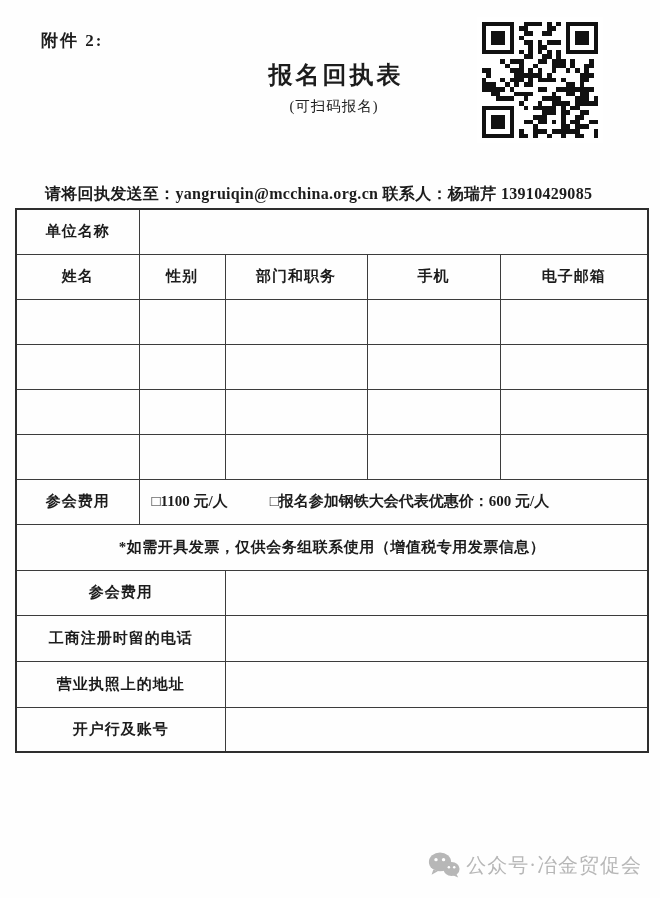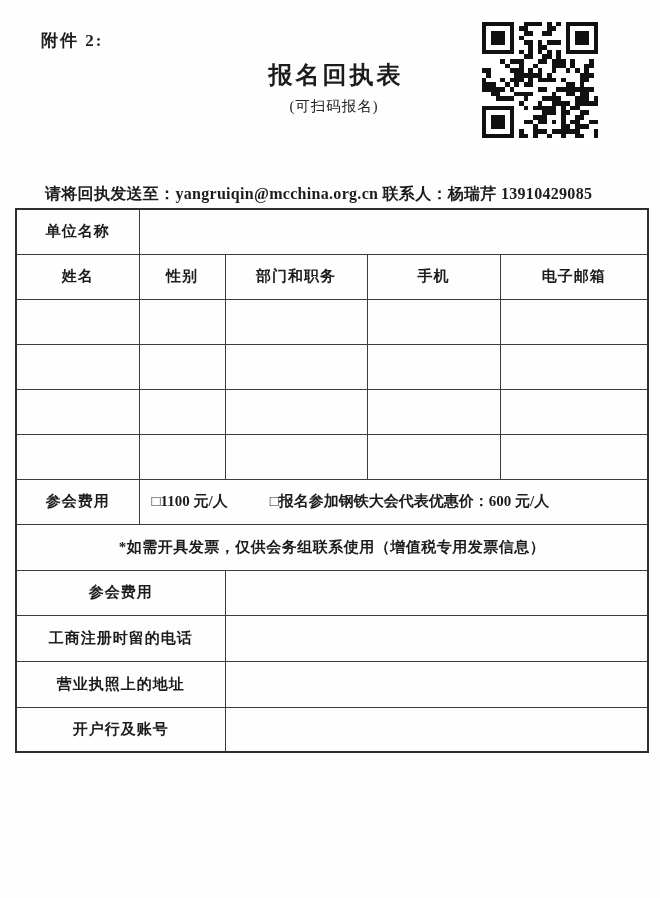--- a/index.html
+++ b/index.html
@@ -464,14 +464,29 @@
         <td colspan="2" class="lbl">营业执照上的地址</td>
         <td colspan="3"></td>
       </tr>
       <tr class="r-last">
         <td colspan="2" class="lbl">开户行及账号</td>
         <td colspan="3"></td>
       </tr>
     </tbody>
   </table>
 
+  <div class="watermark">
+    <span class="wm-icon">
+      <svg viewBox="0 0 36 30">
+        <ellipse cx="13.5" cy="11.5" rx="12.5" ry="10.5" fill="#b7b7b7"></ellipse>
+        <path d="M6 20 L4 26 L11 22 Z" fill="#b7b7b7"></path>
+        <circle cx="9" cy="9" r="1.9" fill="#fff"></circle>
+        <circle cx="17.5" cy="9" r="1.9" fill="#fff"></circle>
+        <ellipse cx="26.5" cy="19.5" rx="9" ry="7.8" fill="#b7b7b7"></ellipse>
+        <path d="M32 25 L34 29 L28 26.5 Z" fill="#b7b7b7"></path>
+        <circle cx="23.5" cy="17.5" r="1.4" fill="#fff"></circle>
+        <circle cx="29.5" cy="17.5" r="1.4" fill="#fff"></circle>
+      </svg>
+    </span>
+    <span class="wm-text">公众号·冶金贸促会</span>
+  </div>
 
 </div>
 
 </body></html>

